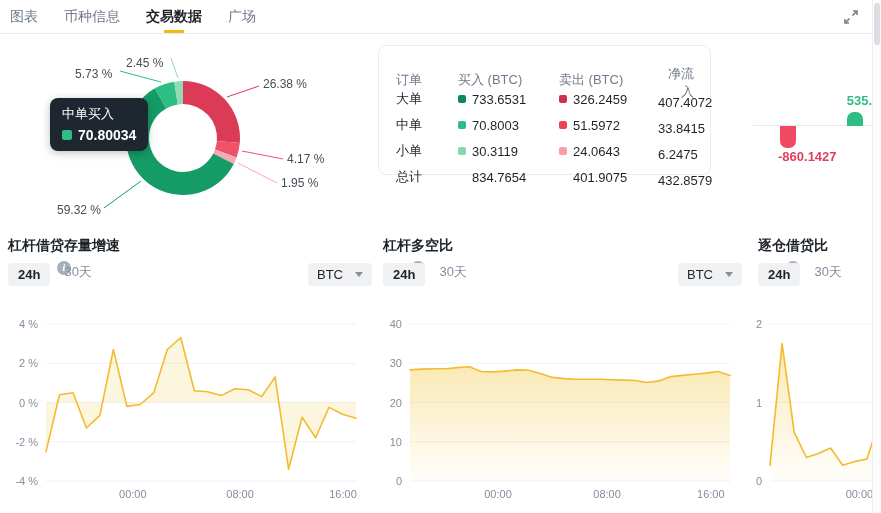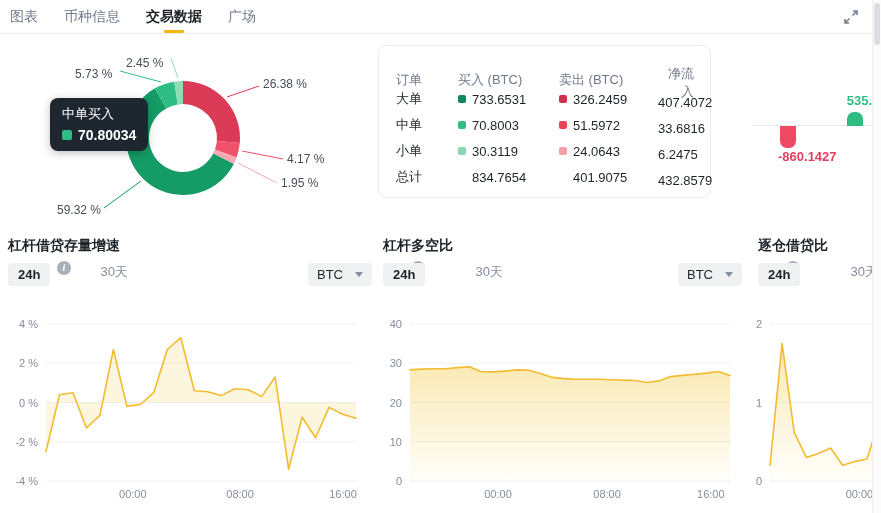--- a/index.html
+++ b/index.html
@@ -22,21 +22,21 @@
   #donut-svg { position:absolute; left:0; top:40px; }
   .pctlabel { position:absolute; font-size:12px; color:#474D57; white-space:nowrap; }
   .tooltip { position:absolute; left:50px; top:98px; background:#1E2630; border-radius:8px;
     padding:7px 12px 8px 12px; color:#fff; box-shadow:0 2px 8px rgba(0,0,0,.25); z-index:5; }
   .tooltip .tt-title { font-size:13px; margin-bottom:4px; }
   .tooltip .tt-row { display:flex; align-items:center; gap:6px; }
   .tooltip .tt-sq { width:10px; height:10px; border-radius:2px; display:inline-block; }
   .tooltip .tt-val { font-size:14px; font-weight:bold; }
 
   
-  .card { position:absolute; left:378px; top:45px; width:333px; height:153px;
+  .card { position:absolute; left:378px; top:45px; width:333px; height:130px;
     border:1px solid #EAECEF; border-radius:8px; padding:12px 16px 10px 17px; }
   .trow { display:grid; grid-template-columns:62px 101px 99px 1fr; align-items:center;
     height:26px; font-size:13px; }
   .trow.head { color:#707A8A; height:28px; }
   .trow .num { display:flex; align-items:center; gap:6px; font-weight:500; }
   .trow .net { text-align:right; font-weight:500;margin-top:7px; }
   .trow.head .net { font-weight:normal; }
   .sq { width:8px; height:8px; border-radius:2px; display:inline-block; flex:0 0 8px; }
   .sq.ghost { visibility:hidden; }
 
@@ -52,21 +52,21 @@
 
   
   .sec-title { position:absolute; top:237px; font-size:14px; font-weight:600; color:#1E2329;
     display:flex; align-items:center; gap:6px;flex-direction:column; }
   .info { width:14px; height:14px; border-radius:50%; background:#A8B0BC; color:#fff;
     font-size:10px; line-height:14px; text-align:center; font-weight:bold; cursor:pointer;
     font-family:"Liberation Serif",serif; font-style:italic; }
   .tabsrow { position:absolute; top:263px; display:flex; align-items:flex-start; gap:14px; }
   .pill { background:#F0F1F3; border-radius:4px; padding:4px 10px; font-size:13px;
     font-weight:bold; color:#1E2329; cursor:pointer; }
-  .tab-inactive { font-size:13px; color:#848E9C; cursor:pointer;margin-left:36px; }
+  .tab-inactive { font-size:13px; color:#848E9C; cursor:pointer; }
   .dd { position:absolute; top:263px; background:#F0F1F3; border-radius:4px;
     padding:4px 9px; font-size:13px; font-weight:500; color:#1E2329; cursor:pointer;
     display:flex; align-items:center; gap:12px; }
   .caret { width:0; height:0; border-left:4px solid transparent; border-right:4px solid transparent;
     border-top:5px solid #848E9C; display:inline-block; }
   svg.linechart { position:absolute; top:305px; }
 
   
   .scrollbar { position:absolute; right:0; top:0; width:9px; height:513px; background:#FBFBFB;
     border-left:1px solid #F0F0F0; z-index:20; }
@@ -140,21 +140,21 @@
     <div class="trow">
       <span>中单</span>
       <span class="num">
           <span class="sq" style="background: rgb(46, 189, 133);"></span>
           <span>70.8003</span>
         </span>
       <span class="num">
           <span class="sq" style="background: rgb(239, 65, 86);"></span>
           <span>51.5972</span>
         </span>
-      <span class="net">33.6816</span>
+      <span class="net">33.8415</span>
     </div>
     <div class="trow">
       <span>小单</span>
       <span class="num">
           <span class="sq" style="background: rgb(134, 215, 175);"></span>
           <span>30.3119</span>
         </span>
       <span class="num">
           <span class="sq" style="background: rgb(245, 160, 165);"></span>
           <span>24.0643</span>

